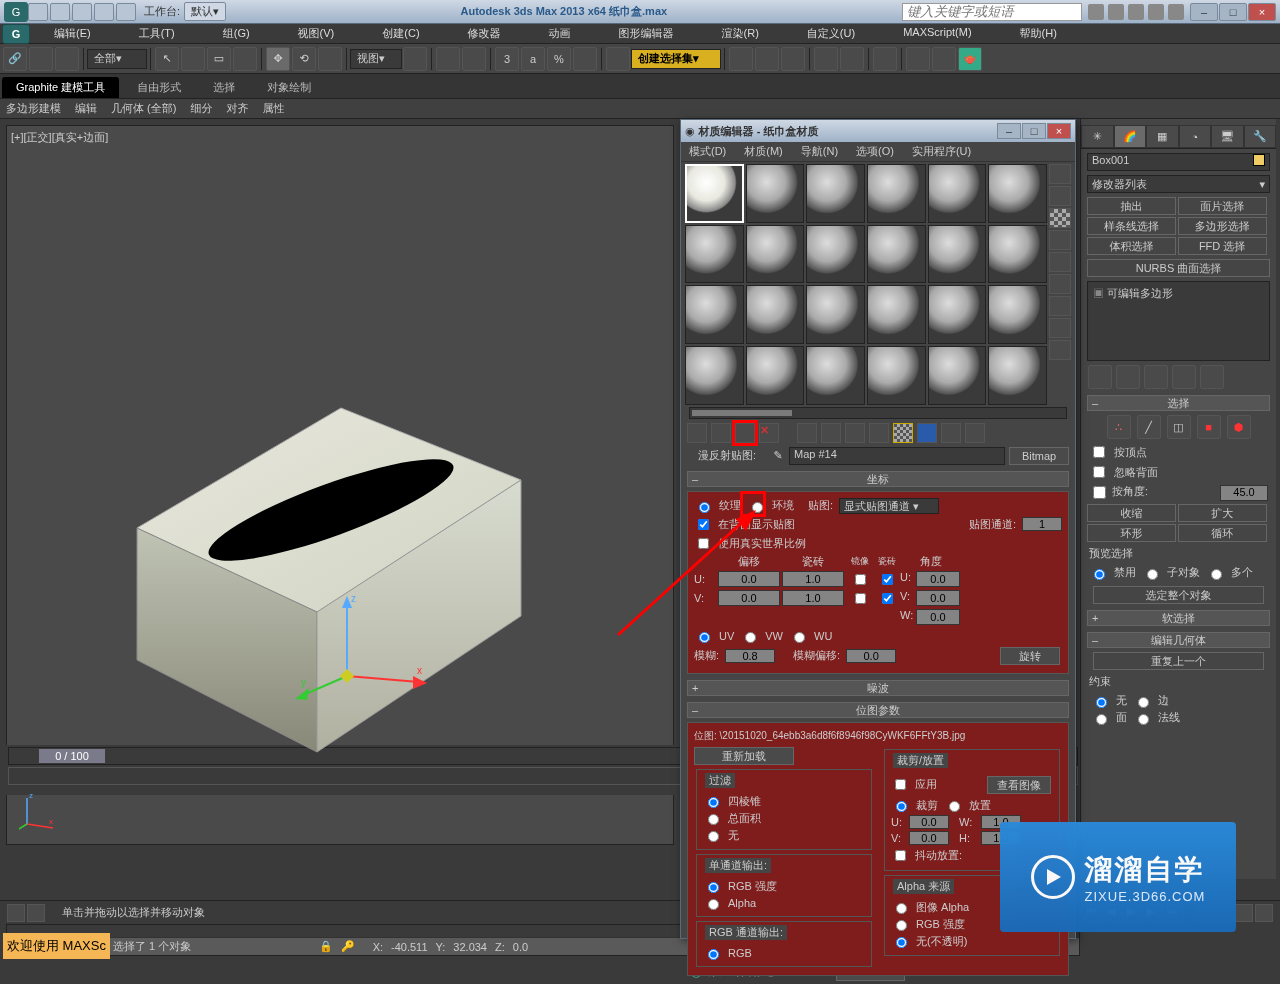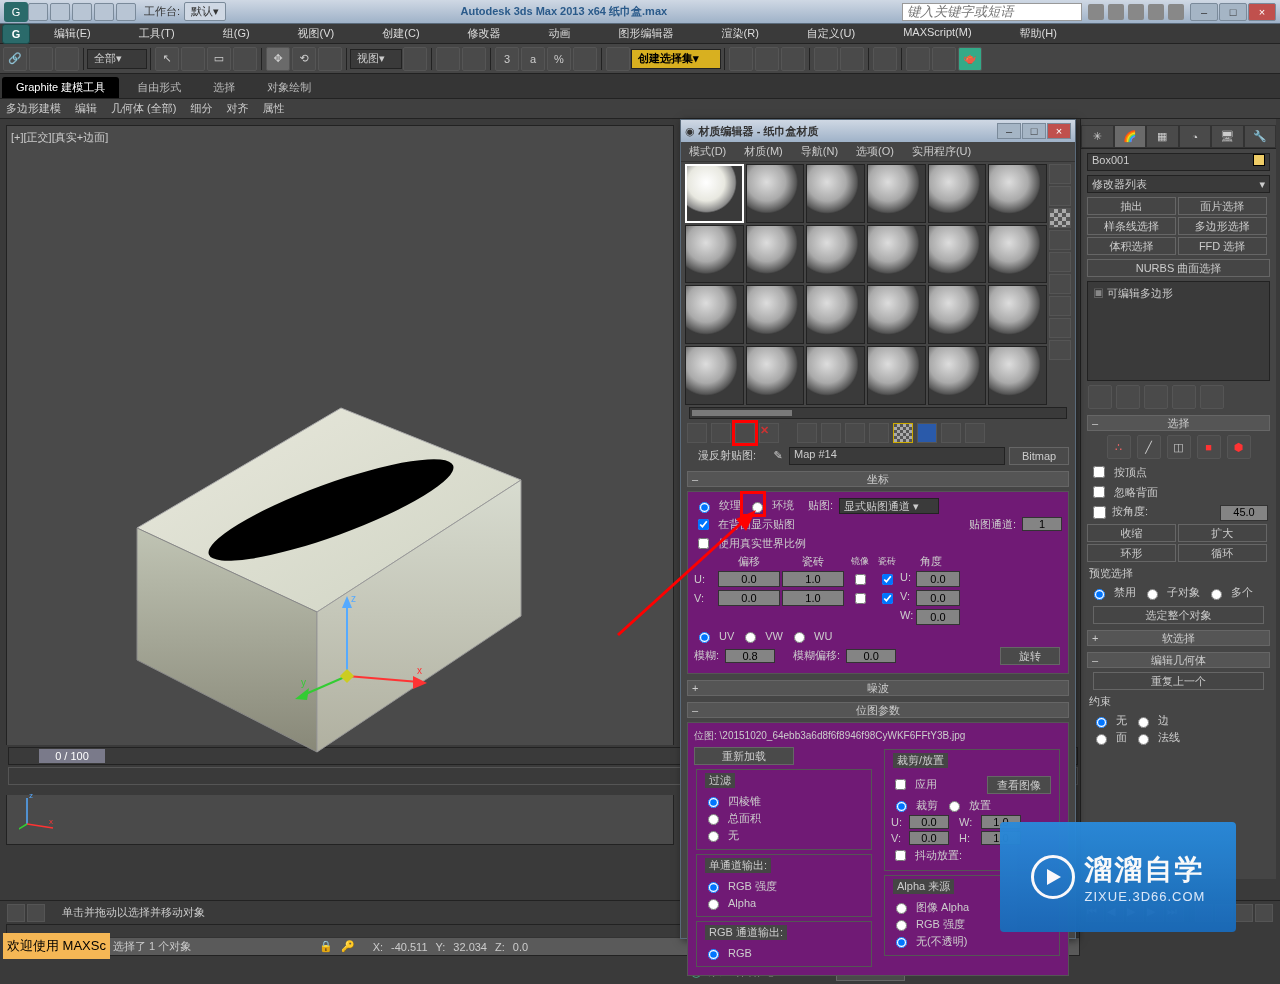--- a/index.html
+++ b/index.html
@@ -33,21 +33,21 @@
 .viewport{position:absolute;left:6px;top:6px;width:668px;height:720px;background:#4a4a4a;border:1px solid #222}
 .viewport .vlabel{position:absolute;left:4px;top:4px;color:#ccc}
 .cmdpanel{position:absolute;right:4px;top:0;width:196px;height:760px;background:#454545;border-left:1px solid #222}
 .cmdpanel .tabs{display:flex;height:24px;background:#555;border-bottom:1px solid #222;margin-top:6px}
 .cmdpanel .tabs div{flex:1;border:1px solid #333;display:flex;align-items:center;justify-content:center;background:#4a4a4a}
 .cmdpanel .tabs div.active{background:#6a6a6a}
 .nametag{margin:4px 6px;height:18px;background:#3a3a3a;border:1px solid #222;padding:0 4px}
 .modlist{margin:4px 6px;height:18px;background:#3a3a3a;border:1px solid #222;padding:0 4px;display:flex;align-items:center}
 .btngrid{margin:4px 6px;display:flex;flex-wrap:wrap;gap:2px}
 .btngrid .gbtn{flex:0 0 48.5%;height:18px;background:#454545;border:1px solid #666;text-align:center;line-height:16px}
-.stackbox{margin:4px 6px;height:100px;background:#3a3a3a;border:1px solid #222;padding:3px}
+.stackbox{margin:4px 6px;height:80px;background:#3a3a3a;border:1px solid #222;padding:3px}
 .stackbox .stackitem{padding:1px 2px}
 .rolltitle{margin:6px 6px 2px 6px;height:16px;background:#555;border:1px solid #666;text-align:center;line-height:14px;position:relative}
 .rolltitle .pm{position:absolute;left:4px}
 .chk{display:flex;align-items:center;gap:6px;margin:2px 8px}
 .chk input{width:12px;height:12px}
 .spinrow{display:flex;align-items:center;justify-content:space-between;margin:2px 8px}
 .spinrow .spin{width:48px;height:16px;background:#848484;color:#000;text-align:center;border:1px solid #333}
 .matdialog{position:absolute;left:680px;top:0;width:396px;height:820px;background:#454545;border:1px solid #5a6a7a;box-shadow:2px 2px 8px rgba(0,0,0,0.5);z-index:50}
 .matdialog .dtitle{height:22px;background:linear-gradient(#cfd8e4,#9fb2c8);display:flex;align-items:center;padding:0 4px;color:#333}
 .matdialog .dtitle .flex{flex:1;font-weight:bold;margin-left:4px}
@@ -68,21 +68,21 @@
 .mattools{display:flex;gap:4px;margin:4px 6px;align-items:center}
 .mattools div{width:20px;height:20px;background:#4a4a4a;border:1px solid #555}
 .mattools div.del{color:#c33;font-weight:bold}
 .mattools div.checker{background:repeating-conic-gradient(#aaa 0 25%,#555 0 50%);background-size:6px 6px;border:1px solid #ca0}
 .mattools div.blue{background:#2a5aaa}
 .mattools .highlight{outline:3px solid #f00;outline-offset:0px}
 .namerow{display:flex;margin:4px 6px;gap:4px;align-items:center}
 .namerow .lbl{width:80px;text-align:center}
 .namerow .dd{flex:1;height:18px;background:#3a3a3a;border:1px solid #222;padding:0 4px}
 .namerow .btn{width:60px;height:18px;background:#4a4a4a;border:1px solid #666;text-align:center;line-height:16px}
-.coordbox{margin:4px 6px;padding:4px;background:#701a75;border:1px solid #555}
+.coordbox{margin:4px 6px;padding:4px;background:#7f1d1d;border:1px solid #555}
 .rowopts{display:flex;gap:6px;align-items:center;margin:2px 2px}
 .rowopts input[type=radio]{width:11px;height:11px}
 .rowopts input[type=checkbox]{width:11px;height:11px}
 .rowopts .dd{height:16px;padding:0 4px;background:#3a3a3a;border:1px solid #222}
 .coordgrid{display:grid;grid-template-columns:22px 62px 62px 28px 22px 62px;gap:2px;align-items:center;margin:2px 2px}
 .coordgrid .hdr{text-align:center;color:#ccc}
 .coordgrid .sp{height:16px;background:#848484;color:#000;text-align:center;border:1px solid #333;line-height:14px}
 .coordgrid .ch{text-align:center}
 .coordgrid .ch input{width:11px;height:11px}
 .grpbox{margin:4px;padding:4px;border:1px solid #555}

